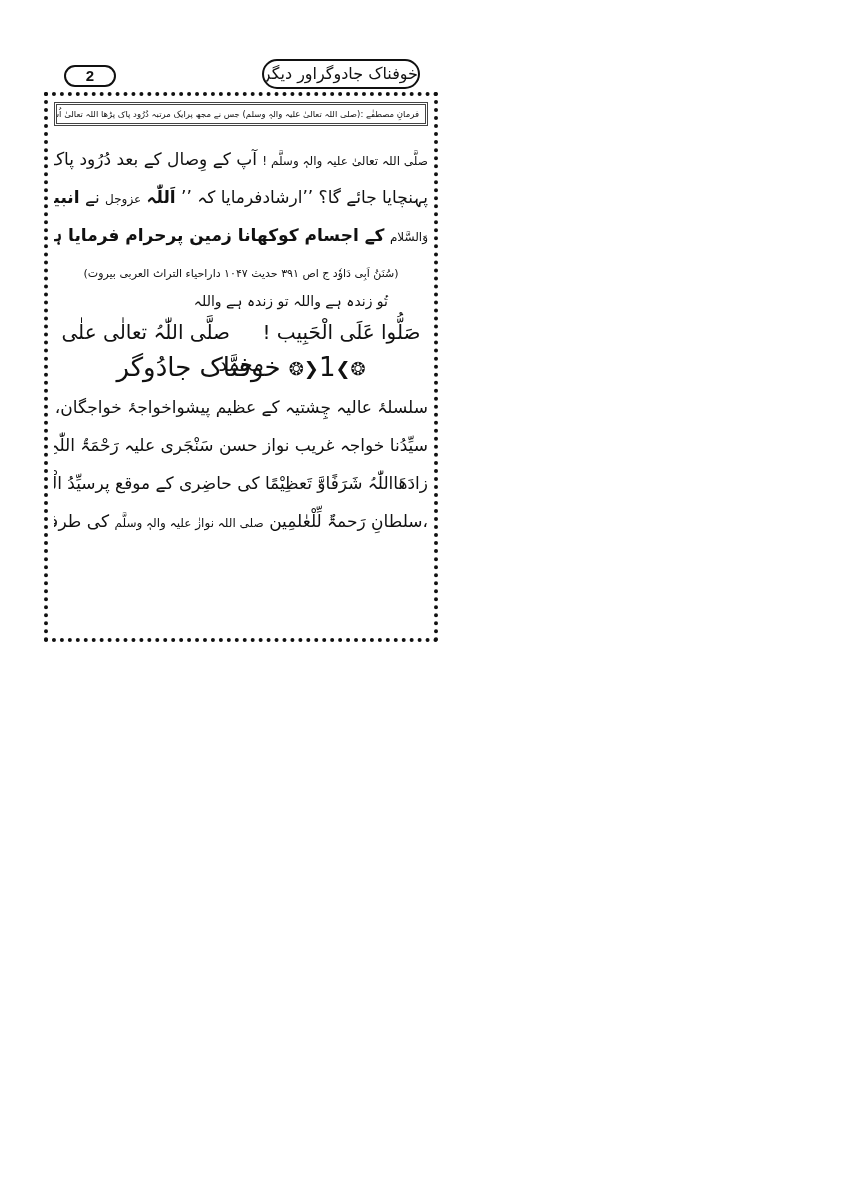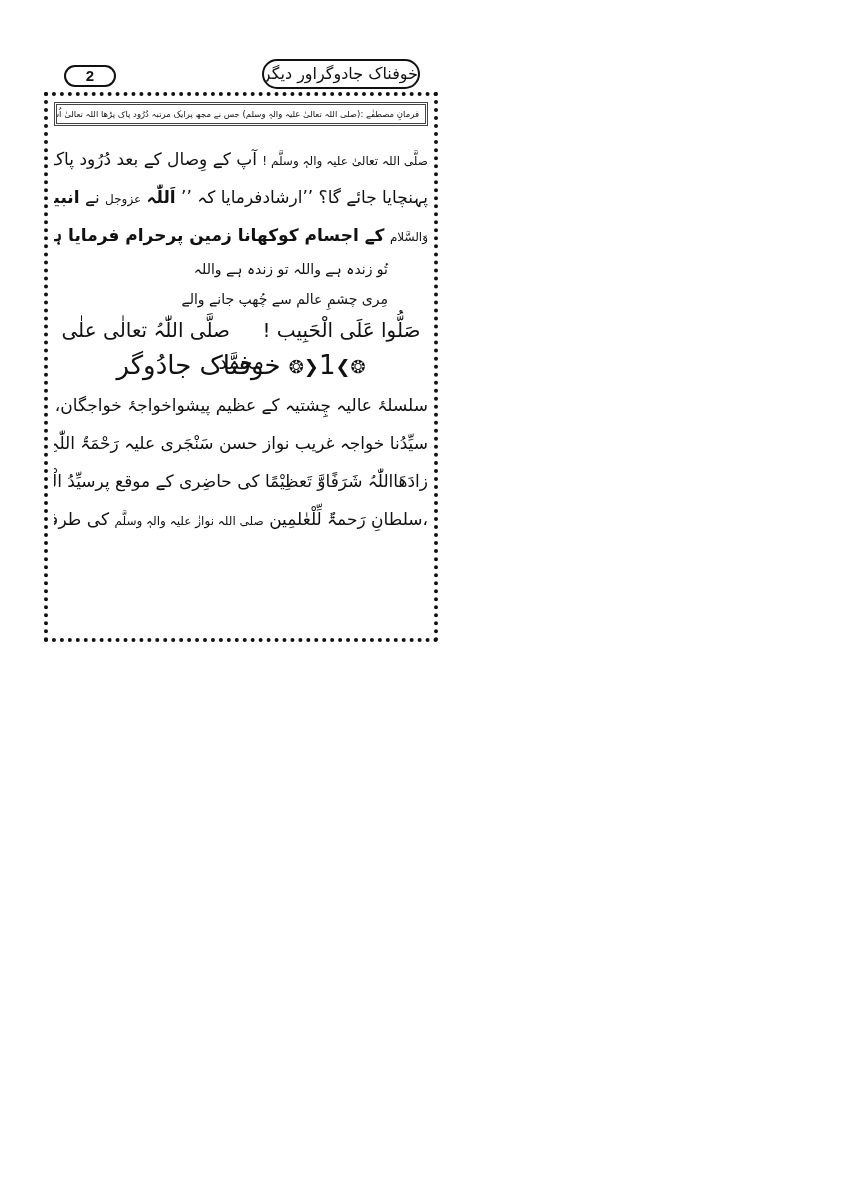--- a/index.html
+++ b/index.html
@@ -74,23 +74,23 @@
       <span class="small">عزوجل</span>
       <span>نے</span>
       <span class="bold">انبیائے کرام</span>
       
     </div>
     <div class="line short">
       <span class="small">وَالسَّلام</span>
       <span class="bold">کے اجسام کوکھانا زمین پرحرام فرمایا ہے۔‘‘</span>
     </div>
 
+    <div class="ref">(سُنَنُ اَبِی دَاوٗد ج اص ۳۹۱ حدیث ۱۰۴۷ داراحیاء التراث العربی بیروت)</div>
 
     <div class="verse">تُو زندہ ہے واللہ تو زندہ ہے واللہ</div>
-    <div class="verse">مِری چشمِ عالم سے چُھپ جانے والے</div>
 
     <div class="salawat">
       <span>صَلُّوا عَلَی الْحَبِیب !</span>
       <span>صلَّی اللّٰہُ تعالٰی علٰی محمَّد</span>
     </div>
 
     <div class="heading">
       <span class="ornament">❂❯</span><span>1</span><span class="ornament">❮❂</span>
       <span>خوفناک جادُوگر</span>
     </div>

